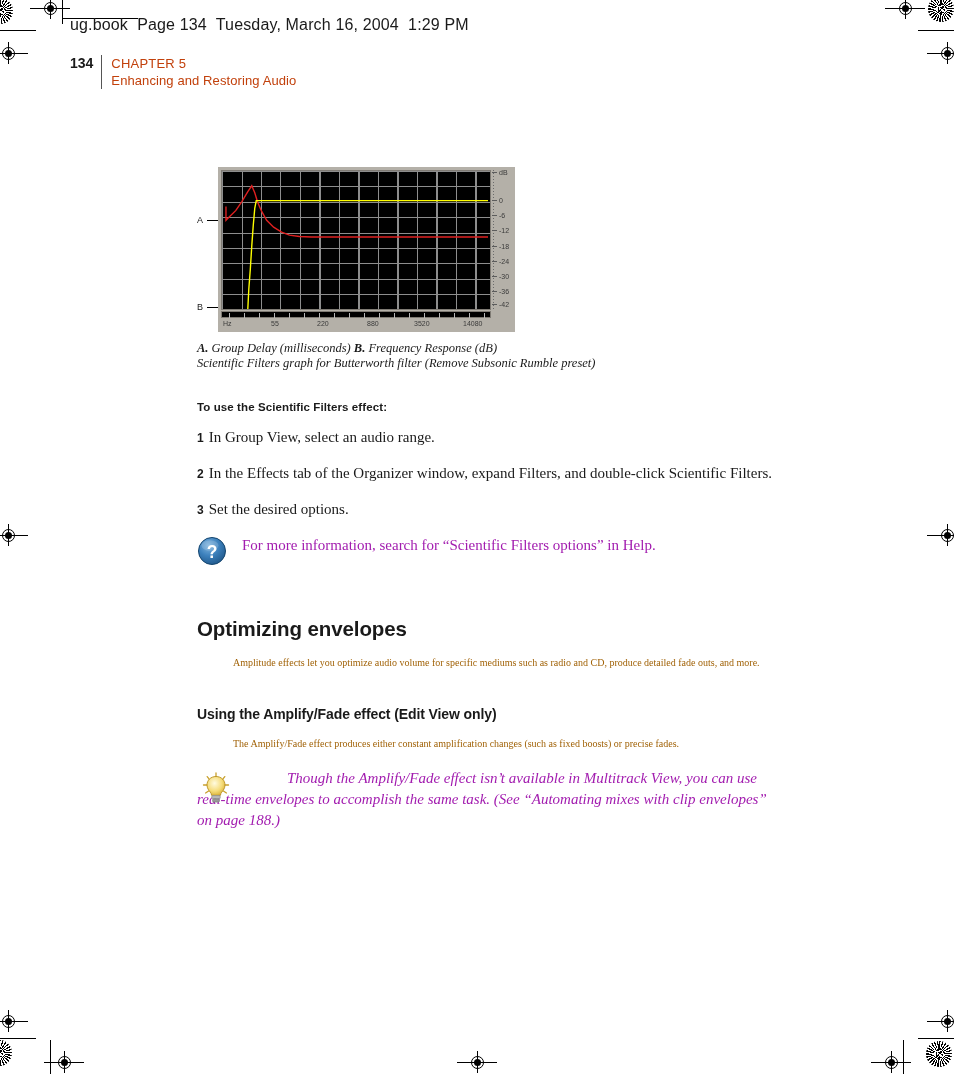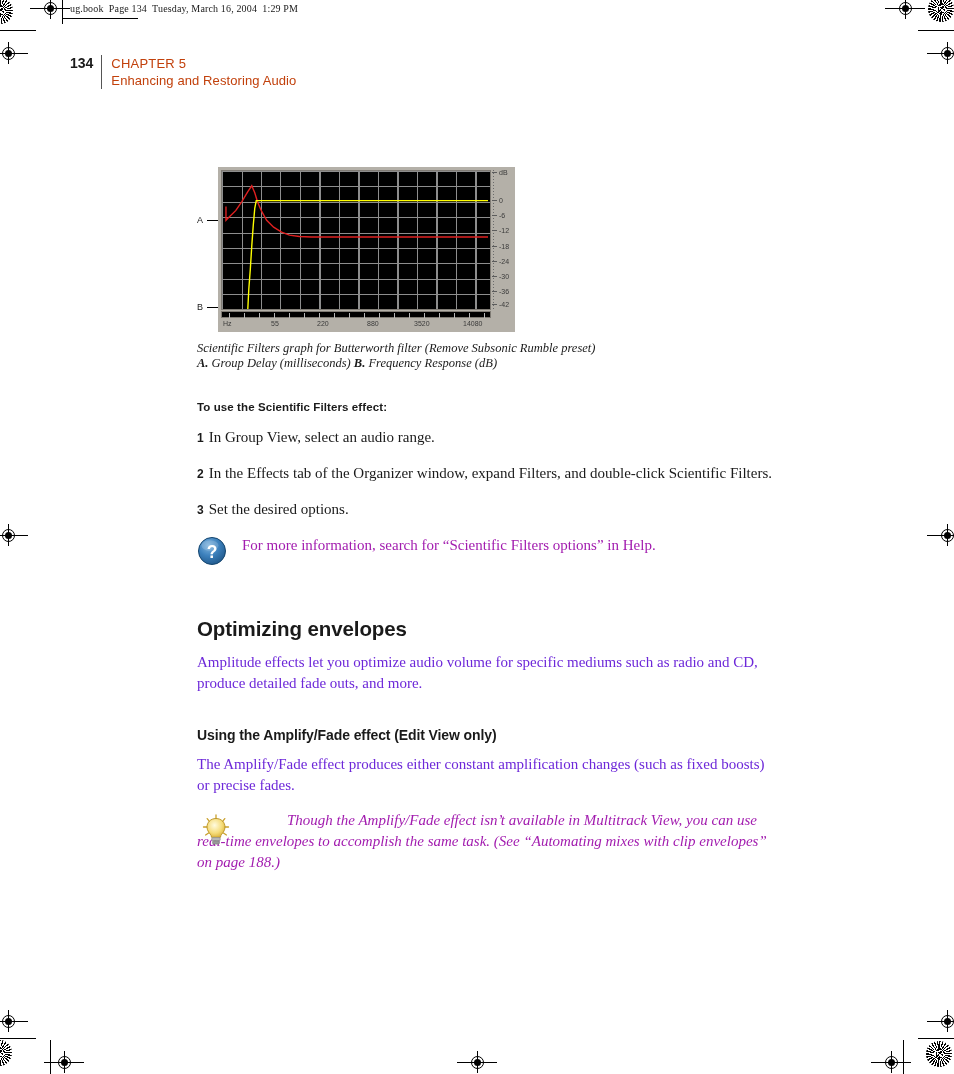--- a/index.html
+++ b/index.html
@@ -61,23 +61,23 @@
 
   .trim-line {
     position: absolute;
     background: #000;
   }
 
   
   .slug {
     position: absolute;
     left: 70px;
-    top: 3px;
-    font-family: Liberation Serif, serif;
-    font-size: 10px;
+    top: 16px;
+    font-family: Liberation Sans, sans-serif;
+    font-size: 16px;
     letter-spacing: 0.15px;
     color: #1a1a1a;
     white-space: pre;
   }
   .slug-rule {
     position: absolute;
     left: 63px;
     top: 18px;
     width: 75px;
     height: 1px;
@@ -325,23 +325,24 @@
     margin-top: 48px;
     font-family: "Liberation Sans", sans-serif;
     font-weight: bold;
     font-size: 20.5px;
     letter-spacing: -0.1px;
     color: #1a1a1a;
   }
   .body-p {
     margin-top: 11px;
     font-family: "Liberation Serif", serif;
-    font-size: 15px;
+    font-size: 10px;
     line-height: 21px;
-    color: #6d28d9;
+    color: #a16207;
+    margin-left: 36px;
   }
   .h2 {
     margin-top: 33px;
     font-family: "Liberation Sans", sans-serif;
     font-weight: bold;
     font-size: 14px;
     letter-spacing: -0.1px;
     color: #1a1a1a;
   }
   .tip-italic {
@@ -494,22 +495,22 @@
         <div class="x-label" style="left:96px;">220</div>
         <div class="x-label" style="left:146px;">880</div>
         <div class="x-label" style="left:193px;">3520</div>
         <div class="x-label" style="left:242px;">14080</div>
       </div>
 
     </div>
   </div>
 
   <div class="caption">
+    <div><b>A.</b><span> Group Delay (milliseconds)  </span><b>B.</b><span> Frequency Response (dB)</span></div>
     <div>Scientific Filters graph for Butterworth filter (Remove Subsonic Rumble preset)</div>
-    <div><b>A.</b><span> Group Delay (milliseconds)  </span><b>B.</b><span> Frequency Response (dB)</span></div>
   </div>
 
   <div class="proc-head">To use the Scientific Filters effect:</div>
 
   <div class="step">
     <span class="num">1</span><span>In Group View, select an audio range.</span>
   </div>
   <div class="step">
     <span class="num">2</span><span>In the Effects tab of the Organizer window, expand Filters, and double-click Scientific Filters.</span>
   </div>

